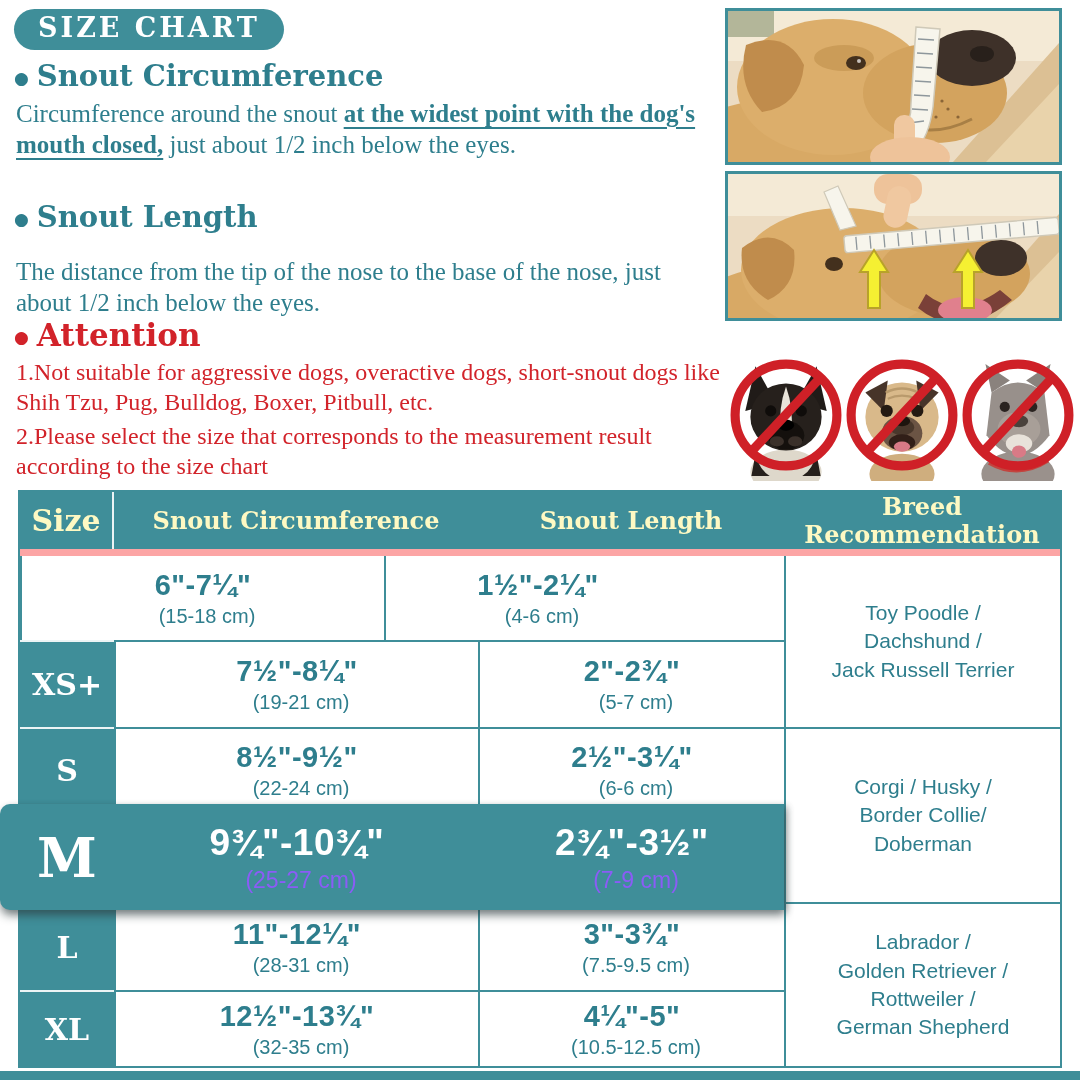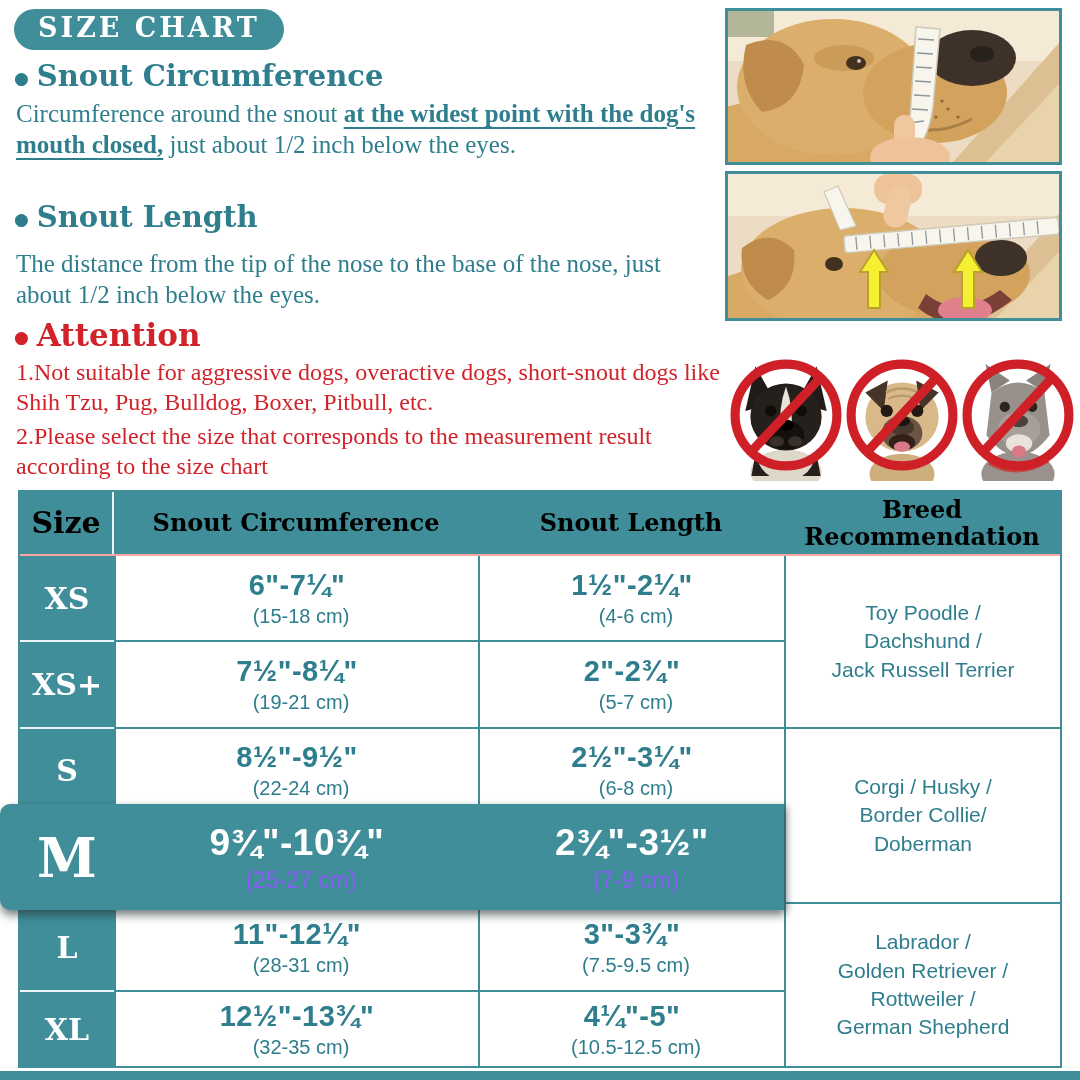--- a/index.html
+++ b/index.html
@@ -54,21 +54,21 @@
 
   
   .nosigns{position:absolute;left:729px;top:351px;width:348px;height:130px;display:flex;gap:2px;}
   .nosigns svg{width:114px;height:130px;}
 
   
   .size-table{
     position:absolute;left:18px;top:490px;width:1044px;
     border:2px solid var(--teal);background:#fff;
   }
-  .thead{display:flex;height:64px;background:var(--teal);color:#000000;border-bottom:2px solid #fca5a5;}
+  .thead{display:flex;height:64px;background:var(--teal);color:#fef9c3;border-bottom:7px solid #fca5a5;}
   .th{
     display:flex;align-items:center;justify-content:center;text-align:center;
     font-family:"DejaVu Serif",serif;font-weight:700;font-size:24px;line-height:1.13;
   }
   .th.size{width:94px;font-size:30px;border-right:2px solid rgba(255,255,255,.9);}
   .th.circ{width:364px;}
   .th.len{width:306px;}
   .th.breed{width:276px;}
 
   .tbody{display:flex;}
@@ -138,21 +138,21 @@
     <span>Snout Circumference</span>
   </div>
   <div class="para" style="left:16px;top:98px;width:702px;">
     <span>Circumference around the snout </span><span class="em">at the widest point with the dog's mouth closed,</span><span> just about 1/2 inch below the eyes.</span>
   </div>
 
   <div class="h-sec" style="left:14px;top:200px;">
     <span class="bullet">●</span>
     <span>Snout Length</span>
   </div>
-  <div class="para" style="left:16px;top:248px;width:692px;">The distance from the tip of the nose to the base of the nose, just about 1/2 inch below the eyes.</div>
+  <div class="para" style="left:16px;top:256px;width:692px;">The distance from the tip of the nose to the base of the nose, just about 1/2 inch below the eyes.</div>
 
   <div class="h-sec red" style="left:14px;top:317px;">
     <span class="bullet">●</span>
     <span>Attention</span>
   </div>
   <div class="attn-list" style="left:16px;top:357px;width:722px;">
     <p class="attn-item">1.Not suitable for aggressive dogs, overactive dogs, short-snout dogs like Shih Tzu, Pug, Bulldog, Boxer, Pitbull, etc.</p>
     <p class="attn-item">2.Please select the size that corresponds to the measurement result according to the size chart</p>
   </div>
 
@@ -294,21 +294,20 @@
   <div class="size-table">
     <div class="thead">
       <div class="th size">Size</div>
       <div class="th circ">Snout Circumference</div>
       <div class="th len">Snout Length</div>
       <div class="th breed">Breed Recommendation</div>
     </div>
     <div class="tbody">
       <div class="body-left">
         <div class="trow">
-          <div class="cell c-size">XS</div>
           <div class="cell c-circ">
             <span class="in">6"-7¼"</span>
             <span class="cm">(15-18 cm)</span>
           </div>
           <div class="cell c-len">
             <span class="in">1½"-2¼"</span>
             <span class="cm">(4-6 cm)</span>
           </div>
         </div>
         <div class="trow">
@@ -323,21 +322,21 @@
           </div>
         </div>
         <div class="trow">
           <div class="cell c-size">S</div>
           <div class="cell c-circ">
             <span class="in">8½"-9½"</span>
             <span class="cm">(22-24 cm)</span>
           </div>
           <div class="cell c-len">
             <span class="in">2½"-3¼"</span>
-            <span class="cm">(6-8 cm)</span>
+            <span class="cm">(6-6 cm)</span>
           </div>
         </div>
         <div class="trow hl">
           <div class="cell c-size">M</div>
           <div class="cell c-circ">
             <span class="in">9¾"-10¾"</span>
             <span class="cm">(25-27 cm)</span>
           </div>
           <div class="cell c-len">
             <span class="in">2¾"-3½"</span>

